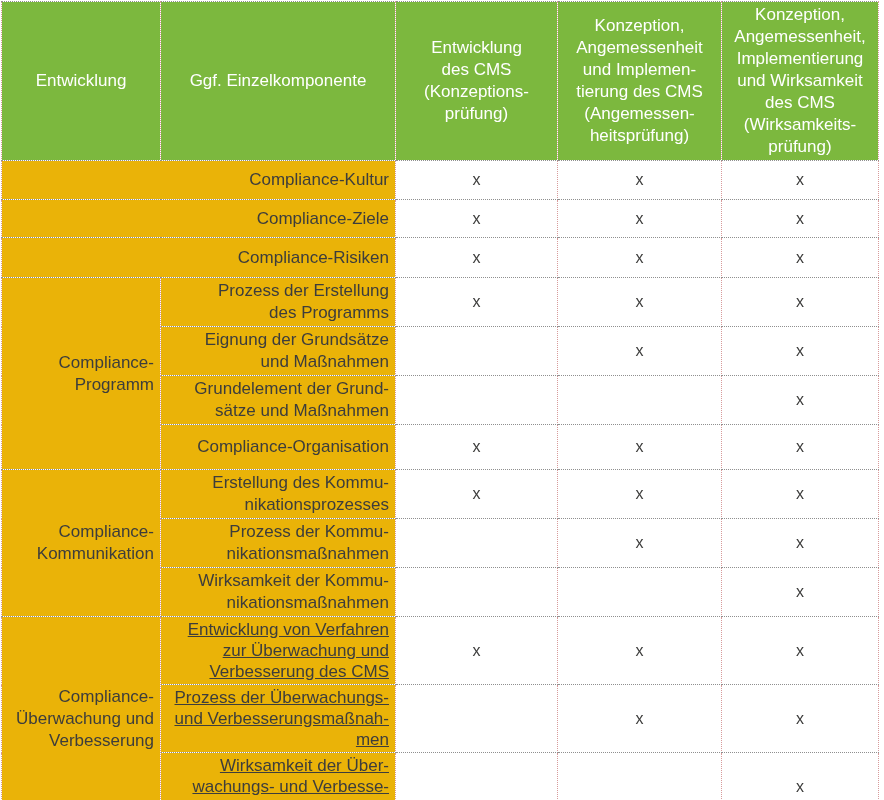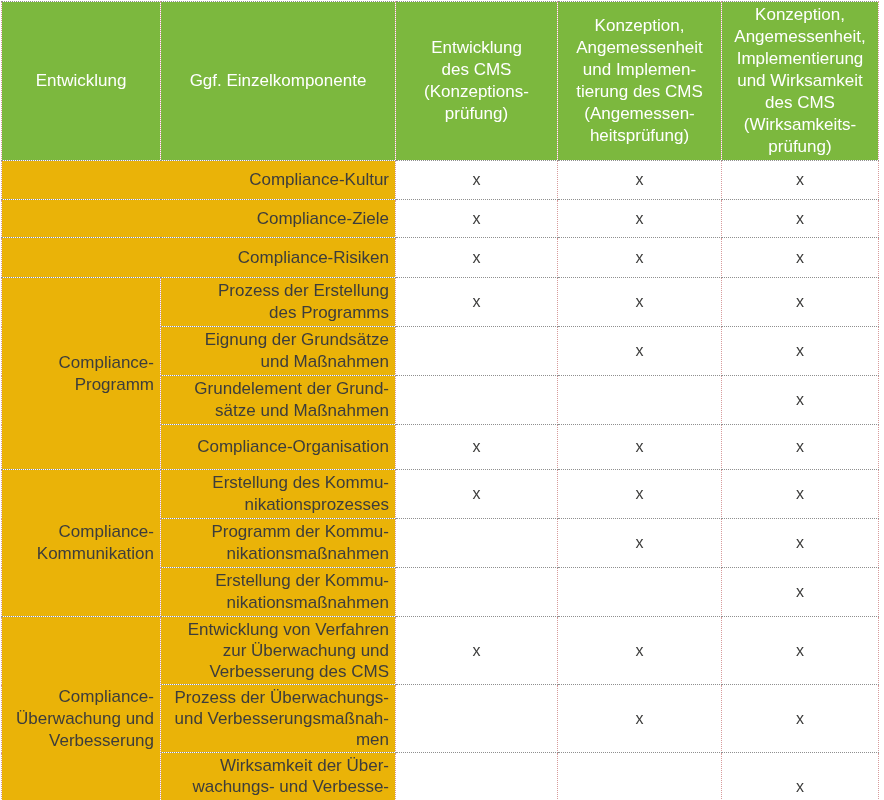--- a/index.html
+++ b/index.html
@@ -52,21 +52,21 @@
     padding: 2px 6px 2px 10px;
   }
   td.mark {
     background: #ffffff;
     color: #3d3d3c;
     font-size: 16px;
     text-align: center;
     vertical-align: middle;
     padding: 0;
   }
-  td.comp3 { line-height: 21px; }
+  td.comp3 { line-height: 21px; text-decoration: underline; }
 </style>
 </head>
 <body>
 
 <div class="table-wrap">
   <table class="cms-table">
     <colgroup>
       <col style="width:159px">
       <col style="width:235px">
       <col style="width:162px">
@@ -149,28 +149,28 @@
     <tr style="height:46px">
       <td class="el" rowspan="3">Compliance-
 Kommunikation</td>
       <td class="comp">Erstellung des Kommu-
 nikationsprozesses</td>
       <td class="mark">x</td>
       <td class="mark">x</td>
       <td class="mark">x</td>
     </tr>
     <tr style="height:49px">
-      <td class="comp">Programm der Kommu-
+      <td class="comp">Prozess der Kommu-
 nikationsmaßnahmen</td>
       <td class="mark"></td>
       <td class="mark">x</td>
       <td class="mark">x</td>
     </tr>
     <tr style="height:48px">
-      <td class="comp">Erstellung der Kommu-
+      <td class="comp">Wirksamkeit der Kommu-
 nikationsmaßnahmen</td>
       <td class="mark"></td>
       <td class="mark"></td>
       <td class="mark">x</td>
     </tr>
 
     <tr style="height:68px">
       <td class="el" rowspan="3">Compliance-
 Überwachung und
 Verbesserung</td>

